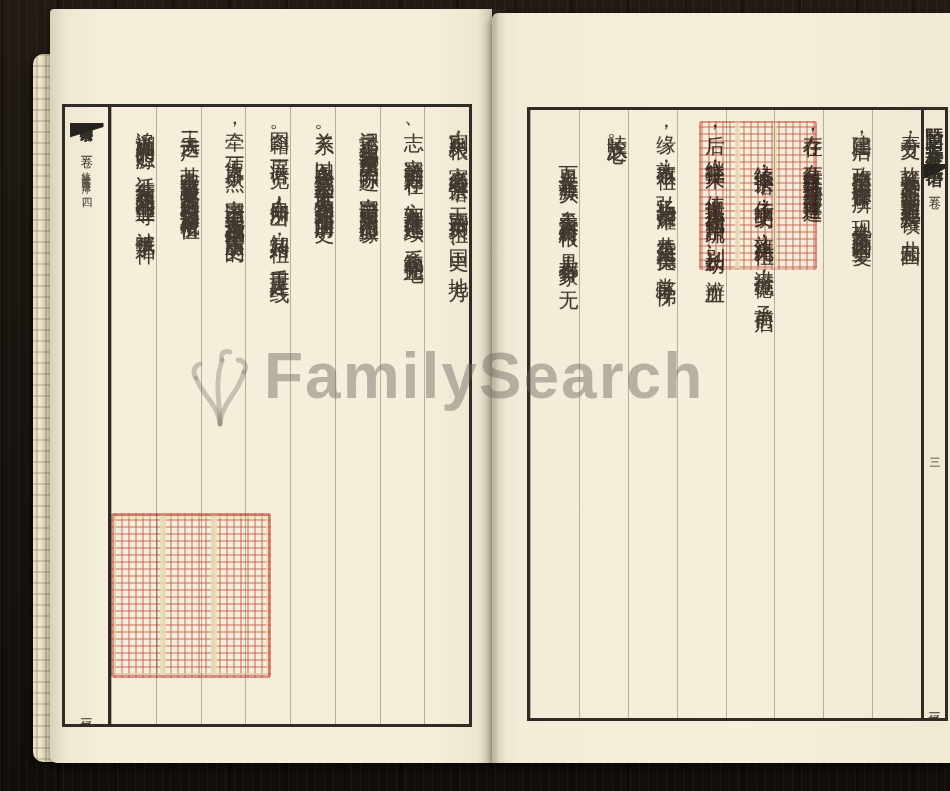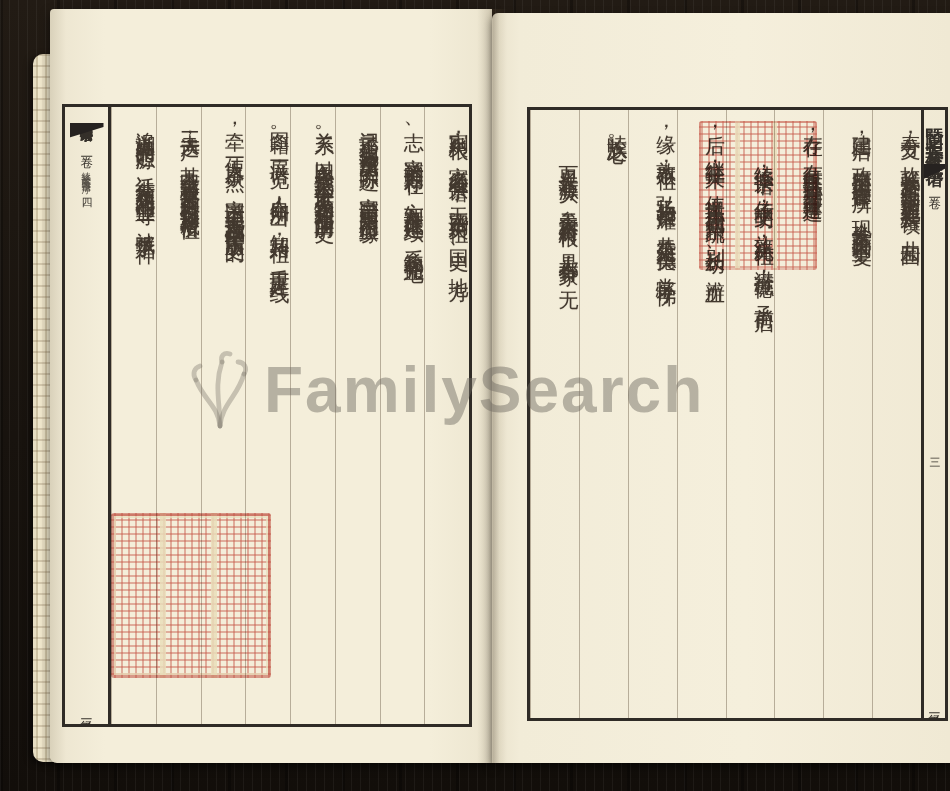--- a/index.html
+++ b/index.html
@@ -80,21 +80,21 @@
     background-image:
       linear-gradient(90deg,transparent 0 30%,rgba(244,238,218,.85) 30% 34%,transparent 34% 63%,rgba(244,238,218,.85) 63% 67%,transparent 67%),
       repeating-linear-gradient(0deg, rgba(207,95,85,.44) 0 2px, transparent 2px 7px),
       repeating-linear-gradient(90deg, rgba(207,95,85,.44) 0 2px, transparent 2px 7px);
   }
   .seal-a{left:699px;top:121px;width:114px;height:145px;border:2px solid rgba(207,95,85,.30);}
   .seal-b{left:111px;top:513px;width:154px;height:159px;border:3px solid rgba(200,88,78,.55);box-shadow:inset 0 0 0 2px rgba(244,238,218,.7);}
   
   .watermark{
     position:absolute;left:176px;top:344px;height:92px;z-index:10;
-    display:flex;align-items:center;gap:0;
+    display:flex;align-items:flex-start;gap:0;
     color:rgba(110,104,95,.46);pointer-events:none;
   }
   .wm-text{
     font-family:"Liberation Sans","DejaVu Sans",sans-serif;
     font-size:64px;font-weight:600;letter-spacing:2px;line-height:1;
   }
   .wm-tree{opacity:.85;}
 </style>
 </head>
 <body>

